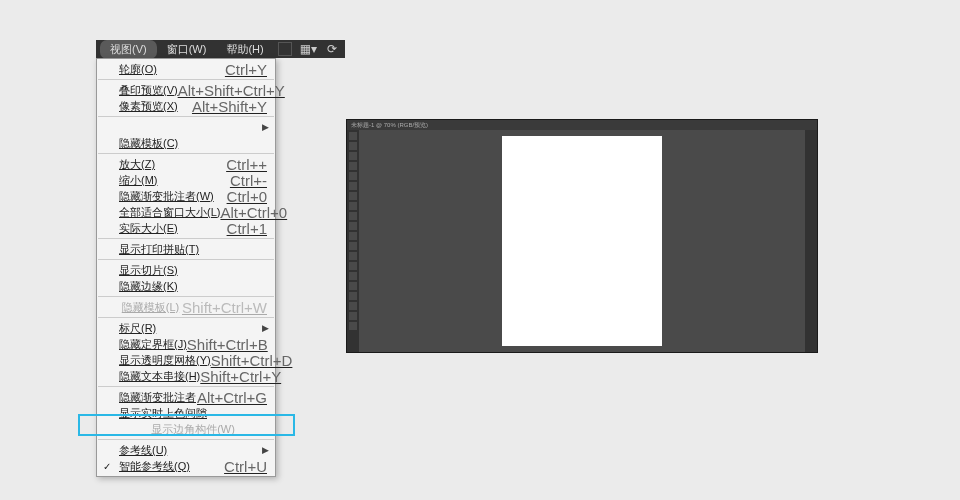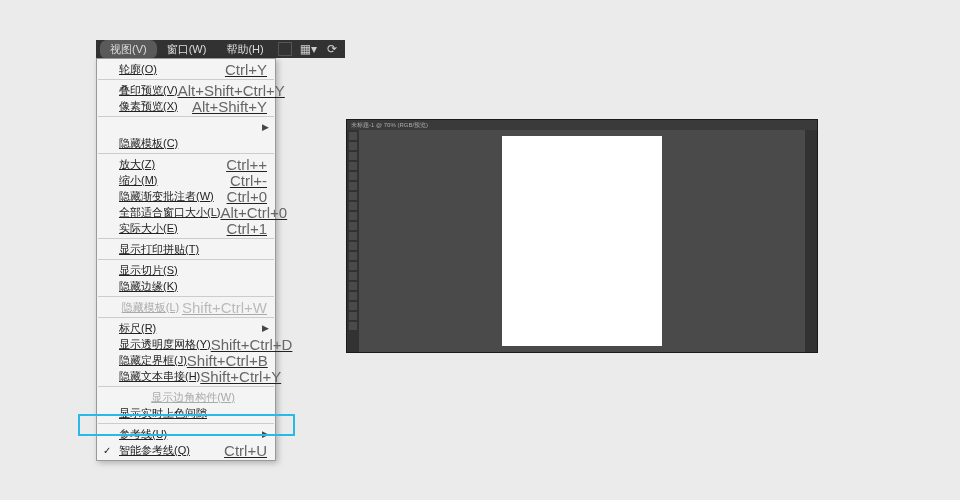--- a/index.html
+++ b/index.html
@@ -223,37 +223,41 @@
     <div class="dd-item disabled">
       <span class="dd-label">隐藏模板(L)</span>
       <span class="dd-shortcut">Shift+Ctrl+W</span>
     </div>
     <div class="dd-sep"></div>
     <div class="dd-item">
       <span class="dd-label">标尺(R)</span>
       <span class="dd-arrow">▶</span>
     </div>
     <div class="dd-item">
+      <span class="dd-label">隐藏定界框(J)</span>
+      <span class="dd-shortcut">Shift+Ctrl+B</span>
+    </div>
+    <div class="dd-item">
       <span class="dd-label">显示透明度网格(Y)</span>
       <span class="dd-shortcut">Shift+Ctrl+D</span>
     </div>
     <div class="dd-item">
-      <span class="dd-label">隐藏定界框(J)</span>
-      <span class="dd-shortcut">Shift+Ctrl+B</span>
-    </div>
-    <div class="dd-item">
       <span class="dd-label">隐藏文本串接(H)</span>
       <span class="dd-shortcut">Shift+Ctrl+Y</span>
     </div>
     <div class="dd-sep"></div>
+    <div class="dd-item">
+      <span class="dd-label">隐藏渐变批注者</span>
+      <span class="dd-shortcut">Alt+Ctrl+G</span>
+    </div>
+    <div class="dd-item">
+      <span class="dd-label">显示实时上色间隙</span>
+    </div>
     <div class="dd-item disabled">
       <span class="dd-label">显示边角构件(W)</span>
-    </div>
-    <div class="dd-item">
-      <span class="dd-label">显示实时上色间隙</span>
     </div>
     <div class="dd-sep"></div>
     <div class="dd-item">
       <span class="dd-label">参考线(U)</span>
       <span class="dd-arrow">▶</span>
     </div>
     <div class="dd-item">
       <span class="dd-check">✓</span>
       <span class="dd-label">智能参考线(Q)</span>
       <span class="dd-shortcut">Ctrl+U</span>

